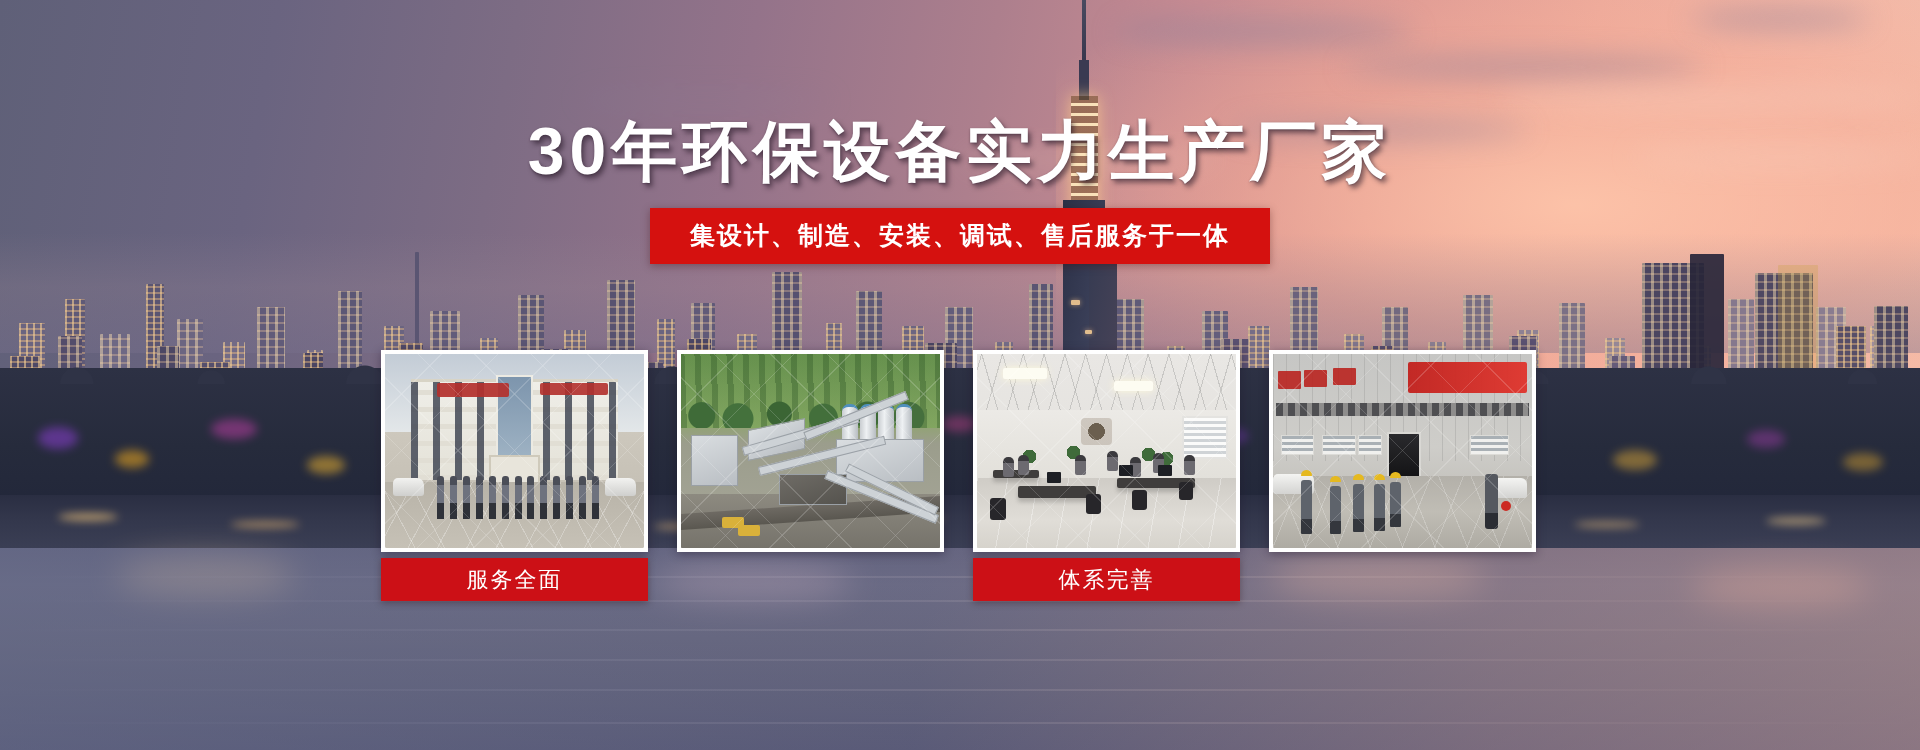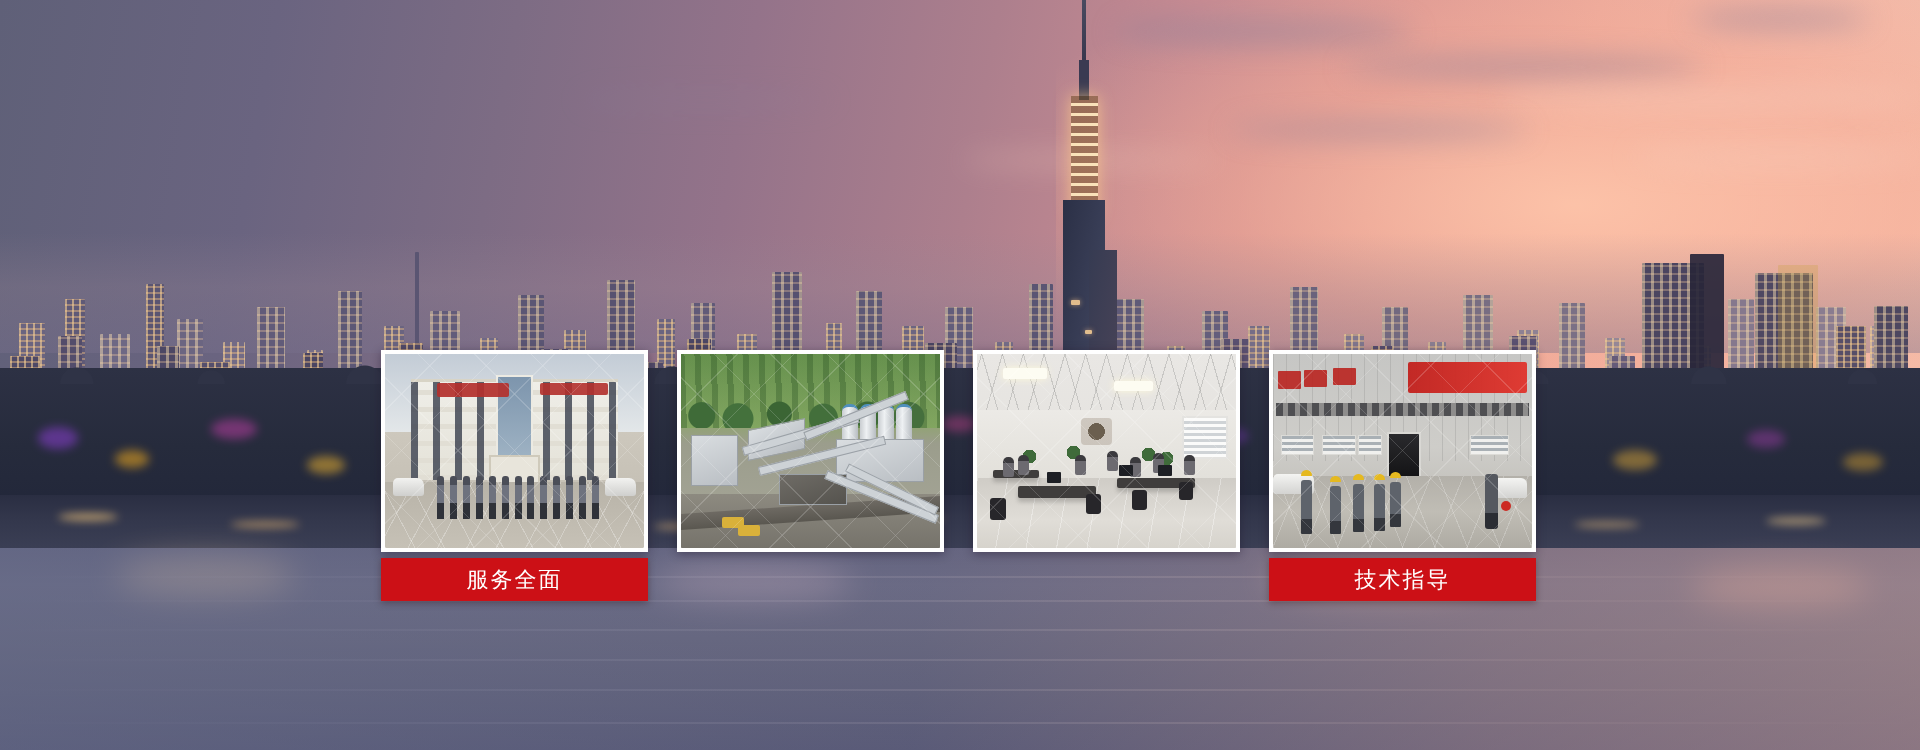--- a/index.html
+++ b/index.html
@@ -451,20 +451,24 @@
     <div class="wglow" style="left:66%;top:4%;width:220px;height:42px;background:#ffc9ae;"></div>
     <div class="wglow" style="left:88%;top:10%;width:180px;height:38px;background:#ffbba0;"></div>
     <div class="wripple" style="top:14%;"></div>
     <div class="wripple" style="top:26%;"></div>
     <div class="wripple" style="top:40%;"></div>
     <div class="wripple" style="top:55%;"></div>
     <div class="wripple" style="top:70%;"></div>
     <div class="wripple" style="top:86%;"></div>
   </div>
 
+  <div id="hero">
+    <div id="hero-title">30年环保设备实力生产厂家</div>
+    <div id="hero-sub">集设计、制造、安装、调试、售后服务于一体</div>
+  </div>
 
   <div id="cards">
 
     <div class="card">
       <div class="card-frame">
         <div class="card-img c1">
           <div class="sky1"></div>
           <div class="hq"></div>
           <div class="mid"></div>
           <div class="logo"></div>
@@ -546,20 +550,21 @@
           <div class="worker" style="left:50%;top:50%;"></div>
           <div class="worker" style="left:59%;top:53%;"></div>
           <div class="worker" style="left:68%;top:51%;"></div>
           <div class="worker" style="left:80%;top:52%;"></div>
           <div class="mon" style="left:27%;top:61%;"></div>
           <div class="mon" style="left:55%;top:57%;"></div>
           <div class="mon" style="left:70%;top:57%;"></div>
           <div class="wm"></div>
         </div>
       </div>
+      <div class="card-cap">体系完善</div>
     </div>
 
     <div class="card">
       <div class="card-frame">
         <div class="card-img c4">
           <div class="shed"></div>
           <div class="bigsign"></div>
           <div class="smsign" style="left:2%;top:9%;"></div>
           <div class="smsign" style="left:12%;top:8%;"></div>
           <div class="smsign" style="left:23%;top:7%;"></div>
@@ -580,17 +585,16 @@
           <div class="wk" style="left:31%;top:67%;height:25%;"></div>
           <div class="hat" style="left:39%;top:62%;"></div>
           <div class="wk" style="left:39%;top:67%;height:24%;"></div>
           <div class="hat" style="left:45%;top:61%;"></div>
           <div class="wk" style="left:45%;top:66%;height:23%;"></div>
           <div class="boss" style="left:82%;top:62%;height:28%;"></div>
           <div class="helmetred" style="left:88%;top:76%;"></div>
           <div class="wm"></div>
         </div>
       </div>
-      <div class="card-cap">技术指导</div>
     </div>
 
   </div>
 </div>
 
 </body></html>

